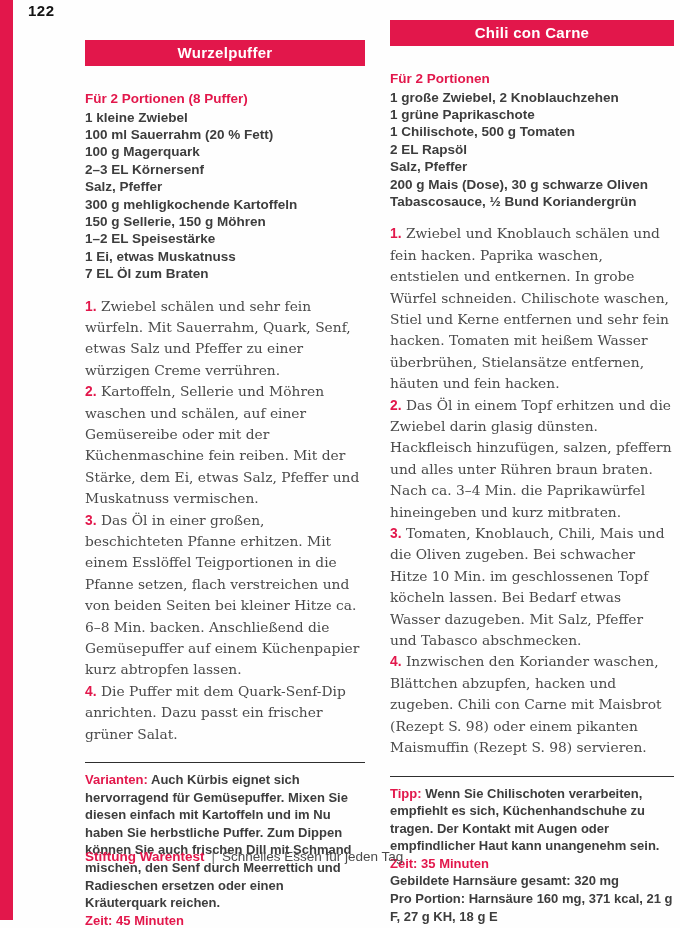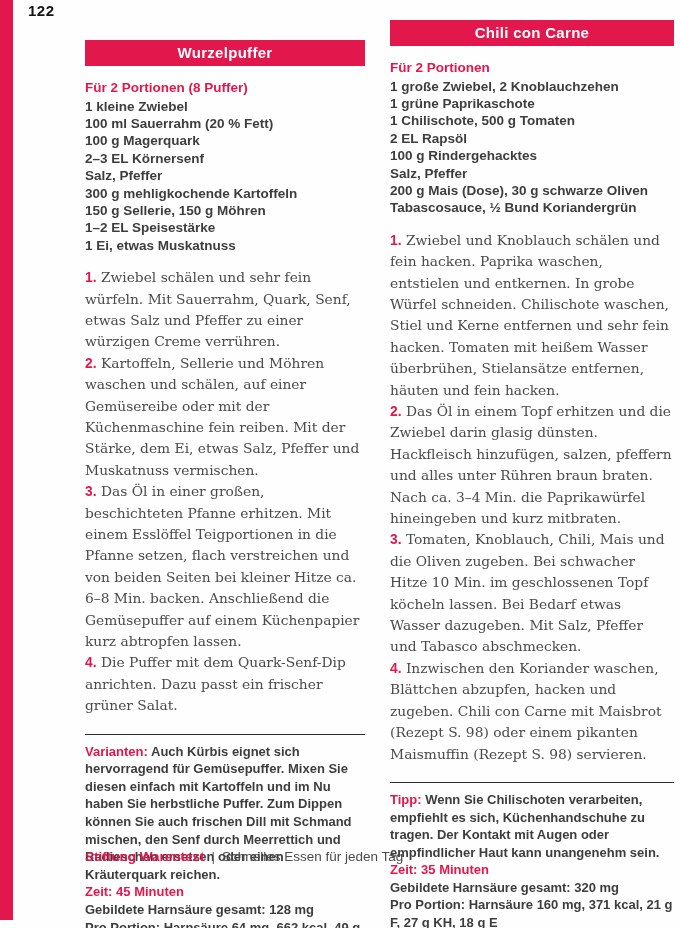--- a/index.html
+++ b/index.html
@@ -29,21 +29,21 @@
     height:26px;line-height:26px;
     text-align:center;
   }
   .col-left .banner{margin-top:28px;}
   .col-right .banner{margin-top:8px;}
   .banner-title{
     color:#ffffff;font-weight:bold;font-size:15px;
     letter-spacing:0.3px;
   }
 
-  .ingredients{margin-top:13px;}
+  .ingredients{margin-top:24px;}
   .portions{
     color:var(--accent);font-weight:bold;
     font-size:13.5px;line-height:17.5px;
     margin-bottom:1px;
   }
   .ing-line{
     color:#3d3d3d;font-weight:bold;
     font-size:13.5px;line-height:17.4px;
   }
 
@@ -103,20 +103,21 @@
         <div class="portions">Für 2 Portionen (8 Puffer)</div>
         <div class="ing-line">1 kleine Zwiebel</div>
         <div class="ing-line">100 ml Sauerrahm (20 % Fett)</div>
         <div class="ing-line">100 g Magerquark</div>
         <div class="ing-line">2–3 EL Körnersenf</div>
         <div class="ing-line">Salz, Pfeffer</div>
         <div class="ing-line">300 g mehligkochende Kartoffeln</div>
         <div class="ing-line">150 g Sellerie, 150 g Möhren</div>
         <div class="ing-line">1–2 EL Speisestärke</div>
         <div class="ing-line">1 Ei, etwas Muskatnuss</div>
+        <div class="ing-line">7 EL Öl zum Braten</div>
       </div>
       <div class="steps">
         <p class="step"><span class="step-num">1.</span> Zwiebel schälen und sehr fein würfeln. Mit Sauerrahm, Quark, Senf, etwas Salz und Pfeffer zu einer würzigen Creme verrühren.</p>
         <p class="step"><span class="step-num">2.</span> Kartoffeln, Sellerie und Möhren waschen und schälen, auf einer Gemüsereibe oder mit der Küchenmaschine fein reiben. Mit der Stärke, dem Ei, etwas Salz, Pfeffer und Muskatnuss vermischen.</p>
         <p class="step"><span class="step-num">3.</span> Das Öl in einer großen, beschichteten Pfanne erhitzen. Mit einem Esslöffel Teigportionen in die Pfanne setzen, flach verstreichen und von beiden Seiten bei kleiner Hitze ca. 6–8 Min. backen. Anschließend die Gemüsepuffer auf einem Küchenpapier kurz abtropfen lassen.</p>
         <p class="step"><span class="step-num">4.</span> Die Puffer mit dem Quark-Senf-Dip anrichten. Dazu passt ein frischer grüner Salat.</p>
       </div>
       <hr class="rule">
       <p class="note"><span class="red">Varianten:</span> Auch Kürbis eignet sich hervorragend für Gemüsepuffer. Mixen Sie diesen einfach mit Kartoffeln und im Nu haben Sie herbstliche Puffer. Zum Dippen können Sie auch frischen Dill mit Schmand mischen, den Senf durch Meerrettich und Radieschen ersetzen oder einen Kräuterquark reichen.</p>
       <div class="zeit"><span>Zeit:</span> 45 Minuten</div>
@@ -126,21 +127,20 @@
       </div>
     </div>
   <div class="col col-right" id="recipe-col-1">
       <div class="banner"><span class="banner-title">Chili con Carne</span></div>
       <div class="ingredients">
         <div class="portions">Für 2 Portionen</div>
         <div class="ing-line">1 große Zwiebel, 2 Knoblauchzehen</div>
         <div class="ing-line">1 grüne Paprikaschote</div>
         <div class="ing-line">1 Chilischote, 500 g Tomaten</div>
         <div class="ing-line">2 EL Rapsöl</div>
-        <div class="ing-line">100 g Rindergehacktes</div>
         <div class="ing-line">Salz, Pfeffer</div>
         <div class="ing-line">200 g Mais (Dose), 30 g schwarze Oliven</div>
         <div class="ing-line">Tabascosauce, ½ Bund Koriandergrün</div>
       </div>
       <div class="steps">
         <p class="step"><span class="step-num">1.</span> Zwiebel und Knoblauch schälen und fein hacken. Paprika waschen, entstielen und entkernen. In grobe Würfel schneiden. Chilischote waschen, Stiel und Kerne entfernen und sehr fein hacken. Tomaten mit heißem Wasser überbrühen, Stielansätze entfernen, häuten und fein hacken.</p>
         <p class="step"><span class="step-num">2.</span> Das Öl in einem Topf erhitzen und die Zwiebel darin glasig dünsten. Hackfleisch hinzufügen, salzen, pfeffern und alles unter Rühren braun braten. Nach ca. 3–4 Min. die Paprikawürfel hineingeben und kurz mitbraten.</p>
         <p class="step"><span class="step-num">3.</span> Tomaten, Knoblauch, Chili, Mais und die Oliven zugeben. Bei schwacher Hitze 10 Min. im geschlossenen Topf köcheln lassen. Bei Bedarf etwas Wasser dazugeben. Mit Salz, Pfeffer und Tabasco abschmecken.</p>
         <p class="step"><span class="step-num">4.</span> Inzwischen den Koriander waschen, Blättchen abzupfen, hacken und zugeben. Chili con Carne mit Maisbrot (Rezept S. 98) oder einem pikanten Maismuffin (Rezept S. 98) servieren.</p>
       </div>

